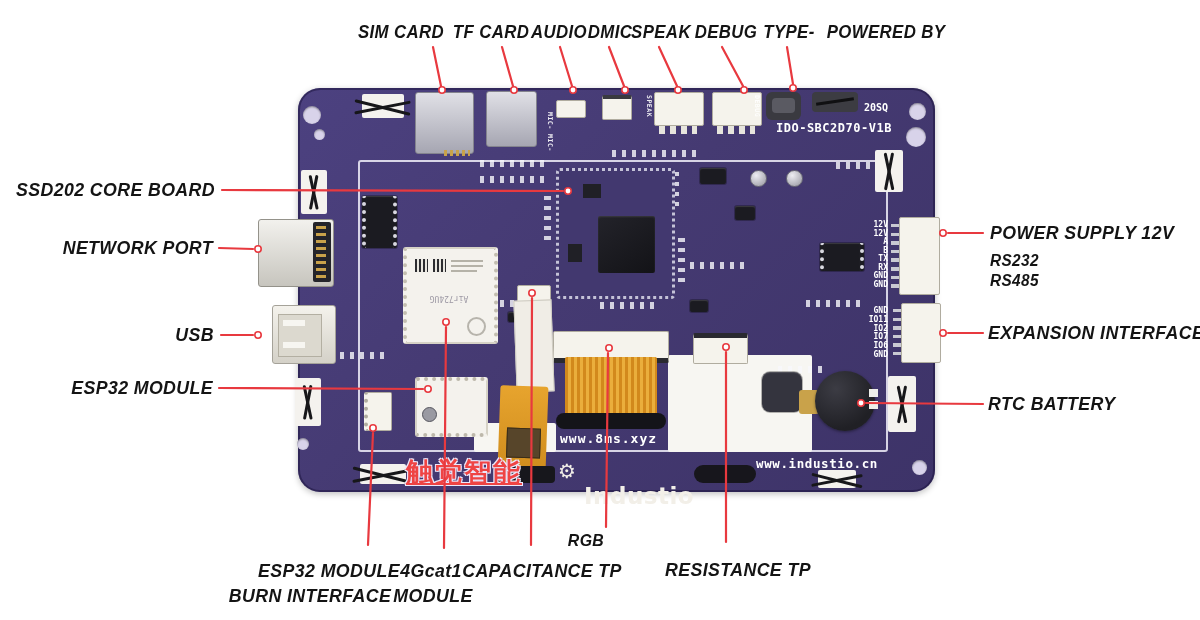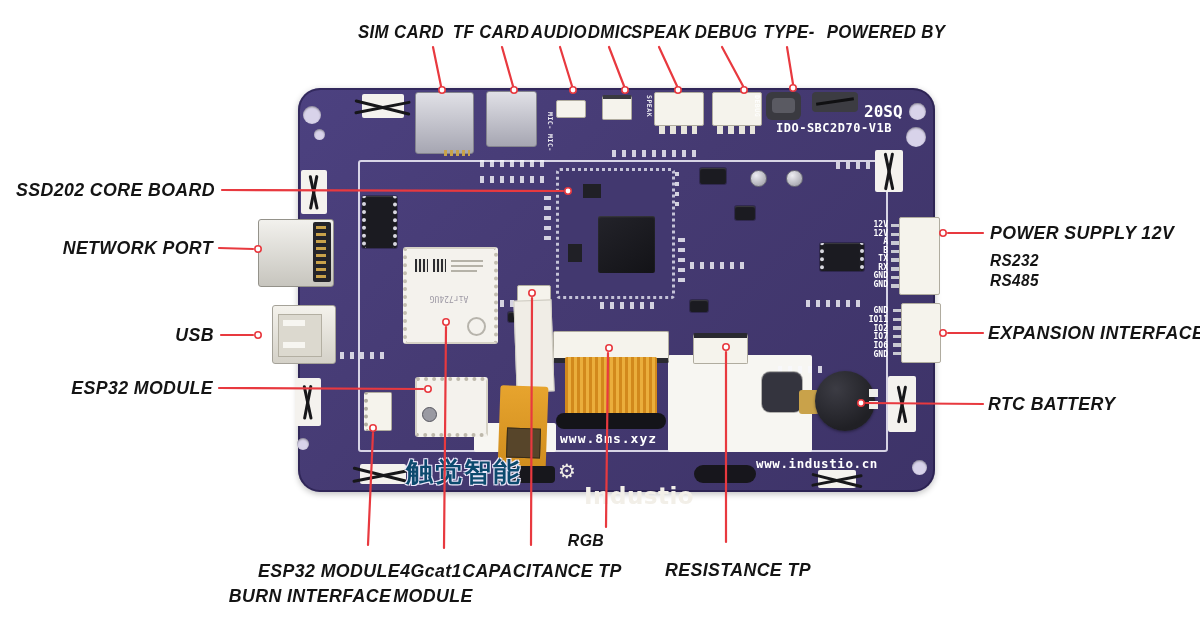--- a/index.html
+++ b/index.html
@@ -44,22 +44,22 @@
          writing-mode:vertical-rl;z-index:8;letter-spacing:.5px;}
   .pins{position:absolute;width:9px;z-index:5;
         background:repeating-linear-gradient(180deg,#c9c9d2 0 3.5px,rgba(0,0,0,0) 3.5px 8.6px);}
   .legs{position:absolute;height:11px;z-index:5;
         background:repeating-linear-gradient(90deg,#e7e5dd 0 6px,rgba(0,0,0,0) 6px 11px);}
   .pincol{position:absolute;display:flex;flex-direction:column;align-items:flex-end;
           font:bold 8px "DejaVu Sans Mono",monospace;color:#fff;z-index:8;}
   .pincol span{display:block;}
   .whiteblock{position:absolute;background:#f7f6f2;border-radius:2px;z-index:3;}
   .leaders{position:absolute;left:0;top:0;z-index:30;pointer-events:none;}
-  .cnlogo{position:absolute;font:bold 27px "DejaVu Sans",sans-serif;color:#0c4a6e;letter-spacing:2px;z-index:8;
-          text-shadow:-1px -1px 0 #ece7fa,1px -1px 0 #ece7fa,-1px 1px 0 #ece7fa,1px 1px 0 #ece7fa;}
+  .cnlogo{position:absolute;font:bold 27px "DejaVu Sans",sans-serif;color:#ef4444;letter-spacing:2px;z-index:8;
+          text-shadow:-1px -1px 0 #ece7fa,1px -1px 0 #ece7fa,-1px 1px 0 #ece7fa,1px 1px 0 #ece7fa;text-decoration:underline;}
   .brand{position:absolute;font:bold 23px "DejaVu Sans",sans-serif;color:#f2efe8;letter-spacing:.5px;z-index:8;}
   .gear{position:absolute;font:20px "DejaVu Sans",sans-serif;color:#f2efe8;z-index:8;}
   .oval{position:absolute;background:#17161c;border-radius:9px;z-index:8;}
   .qr{position:absolute;background:
       repeating-linear-gradient(90deg,#2c2c30 0 2px,#e9e7e0 2px 4px),
       repeating-linear-gradient(0deg,#2c2c30 0 2px,#e9e7e0 2px 4px);z-index:7;}
 </style>
 </head>
 <body>
 
@@ -205,21 +205,21 @@
   <div class="pins" style="left:893px;top:309px;height:48px;"></div>
   <div class="pincol" style="left:854px;top:307px;width:34px;line-height:8.8px;">
     <span>GND</span>
     <span>IO11</span>
     <span>IO2</span>
     <span>IO7</span>
     <span>IO6</span>
     <span>GND</span>
   </div>
 
-  <div class="silk" style="left:864px;top:102px;font-size:16px;">20SQ</div>
+  <div class="silk" style="left:864px;top:102px;font-size:10px;">20SQ</div>
   <div class="silk" style="left:776px;top:121px;font-size:12px;letter-spacing:.5px;">IDO-SBC2D70-V1B</div>
   <div class="silk" style="left:560px;top:431px;font-size:13px;letter-spacing:1px;">www.8ms.xyz</div>
   <div class="cnlogo" style="left:406px;top:454px;">触觉智能</div>
   <div class="gear" style="left:558px;top:459px;">⚙</div>
   <div class="brand" style="left:584px;top:483px;">Industio</div>
   <div class="oval" style="left:694px;top:465px;width:62px;height:18px;"></div>
   <div class="silk" style="left:756px;top:456px;font-size:12.5px;letter-spacing:.6px;">www.industio.cn</div>
   <div class="vsilk" style="left:645px;top:95px;">SPEAK</div>
   <div class="vsilk" style="left:753px;top:95px;">DEBUG</div>
   <div class="vsilk" style="left:546px;top:112px;">MIC- MIC-</div>

